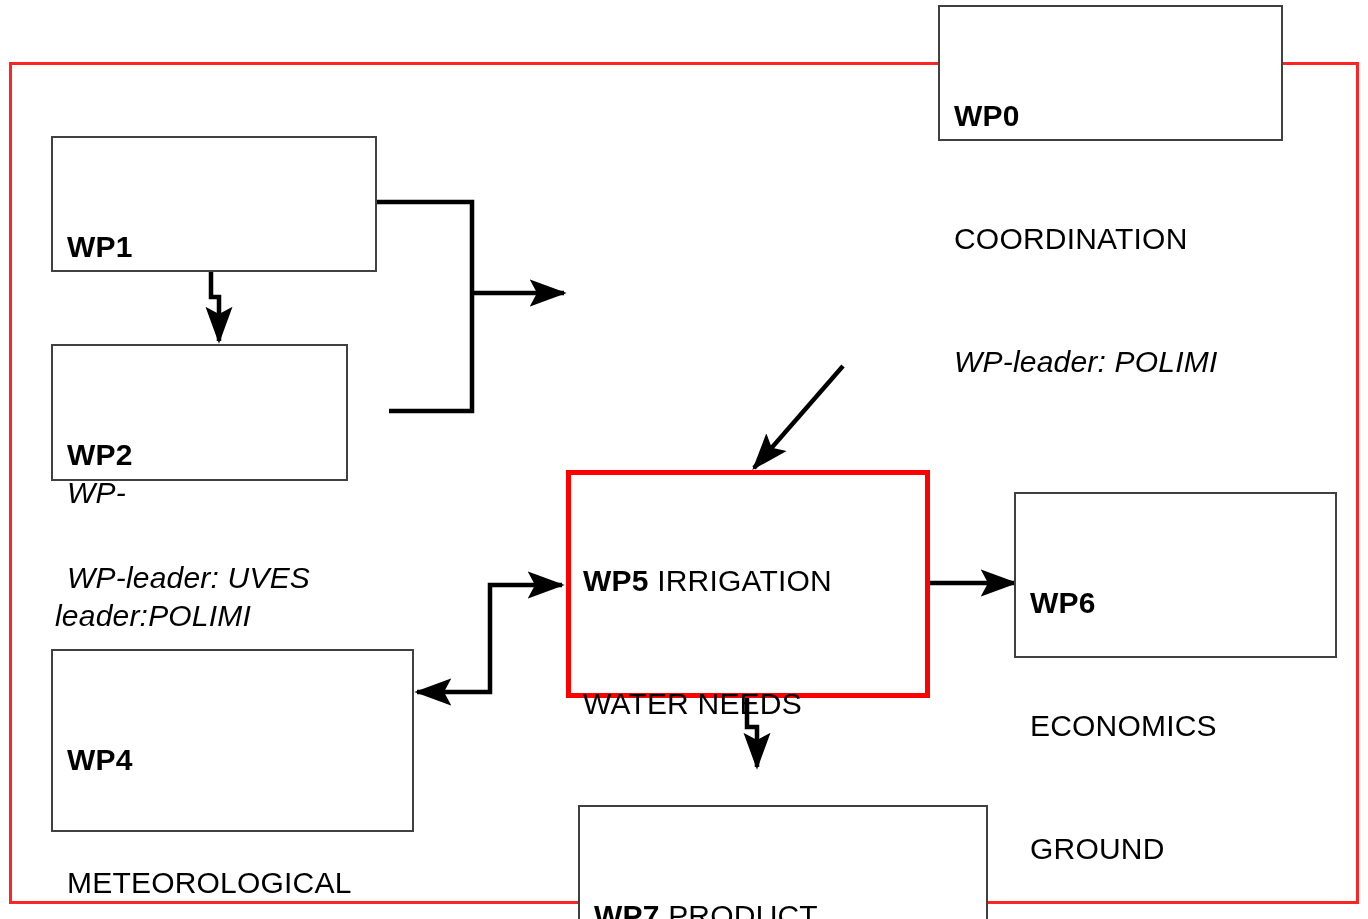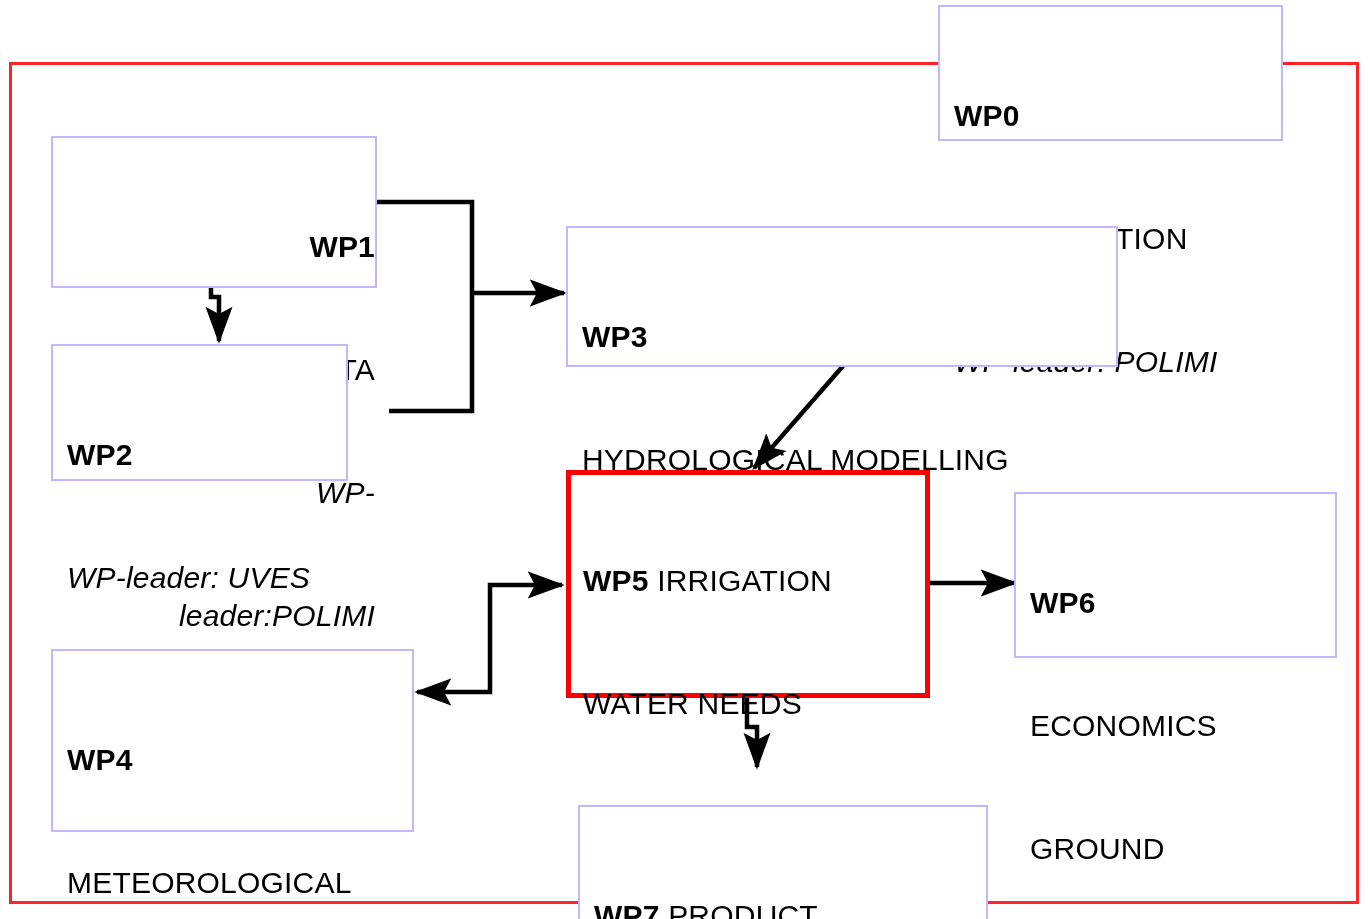--- a/index.html
+++ b/index.html
@@ -28,21 +28,21 @@
   }
   .outer-container {
     position: absolute;
     box-sizing: border-box;
     border: 3px solid #fb2525;
     background: transparent;
   }
   .wp-box {
     position: absolute;
     box-sizing: border-box;
-    border: 2px solid #c4b5fd;
+    border: 2px solid #404040;
     background: #ffffff;
   }
   .wp-box.thick {
     border-width: 5px;
     border-color: #fe0000;
   }
   .wp-text {
     position: absolute;
     left: 0;
     top: 0;
@@ -103,43 +103,36 @@
   </svg>
 
   <div class="wp-box" style="left:938px; top:5px; width:345px; height:136px;">
     <div class="wp-text">
       <span class="wp-line wp-code">WP0</span>
       <span class="wp-line">COORDINATION</span>
       <span class="wp-line wp-leader">WP-leader: POLIMI</span>
     </div>
   </div>
 
-  <div class="wp-box" style="left:51px; top:136px; width:326px; height:152px;text-align:right;">
+  <div class="wp-box" style="left:51px; top:136px; width:326px; height:136px;">
     <div class="wp-text overflow-text">
       <span class="wp-line wp-code">WP1</span>
       <span class="wp-line">GROUND DATA</span>
       <span class="wp-line wp-leader">WP-</span>
       <span class="wp-line wp-leader" style="margin-left:-12px;">leader:POLIMI</span>
     </div>
   </div>
 
   <div class="wp-box" style="left:51px; top:344px; width:297px; height:137px;">
     <div class="wp-text">
       <span class="wp-line wp-code">WP2</span>
       <span class="wp-line wp-leader">WP-leader: UVES</span>
     </div>
   </div>
 
-  <div class="wp-box" style="left:566px; top:226px; width:552px; height:141px;">
-    <div class="wp-text">
-      <span class="wp-line wp-code">WP3</span>
-      <span class="wp-line">HYDROLOGICAL MODELLING</span>
-      <span class="wp-line wp-leader">WP-leader: TUD</span>
-    </div>
-  </div>
 
   <div class="wp-box" style="left:51px; top:601px; width:363px; height:183px;margin-top:48px;">
     <div class="wp-text">
       <span class="wp-line wp-code">WP4</span>
       <span class="wp-line">METEOROLOGICAL</span>
       
       
     </div>
   </div>
 

